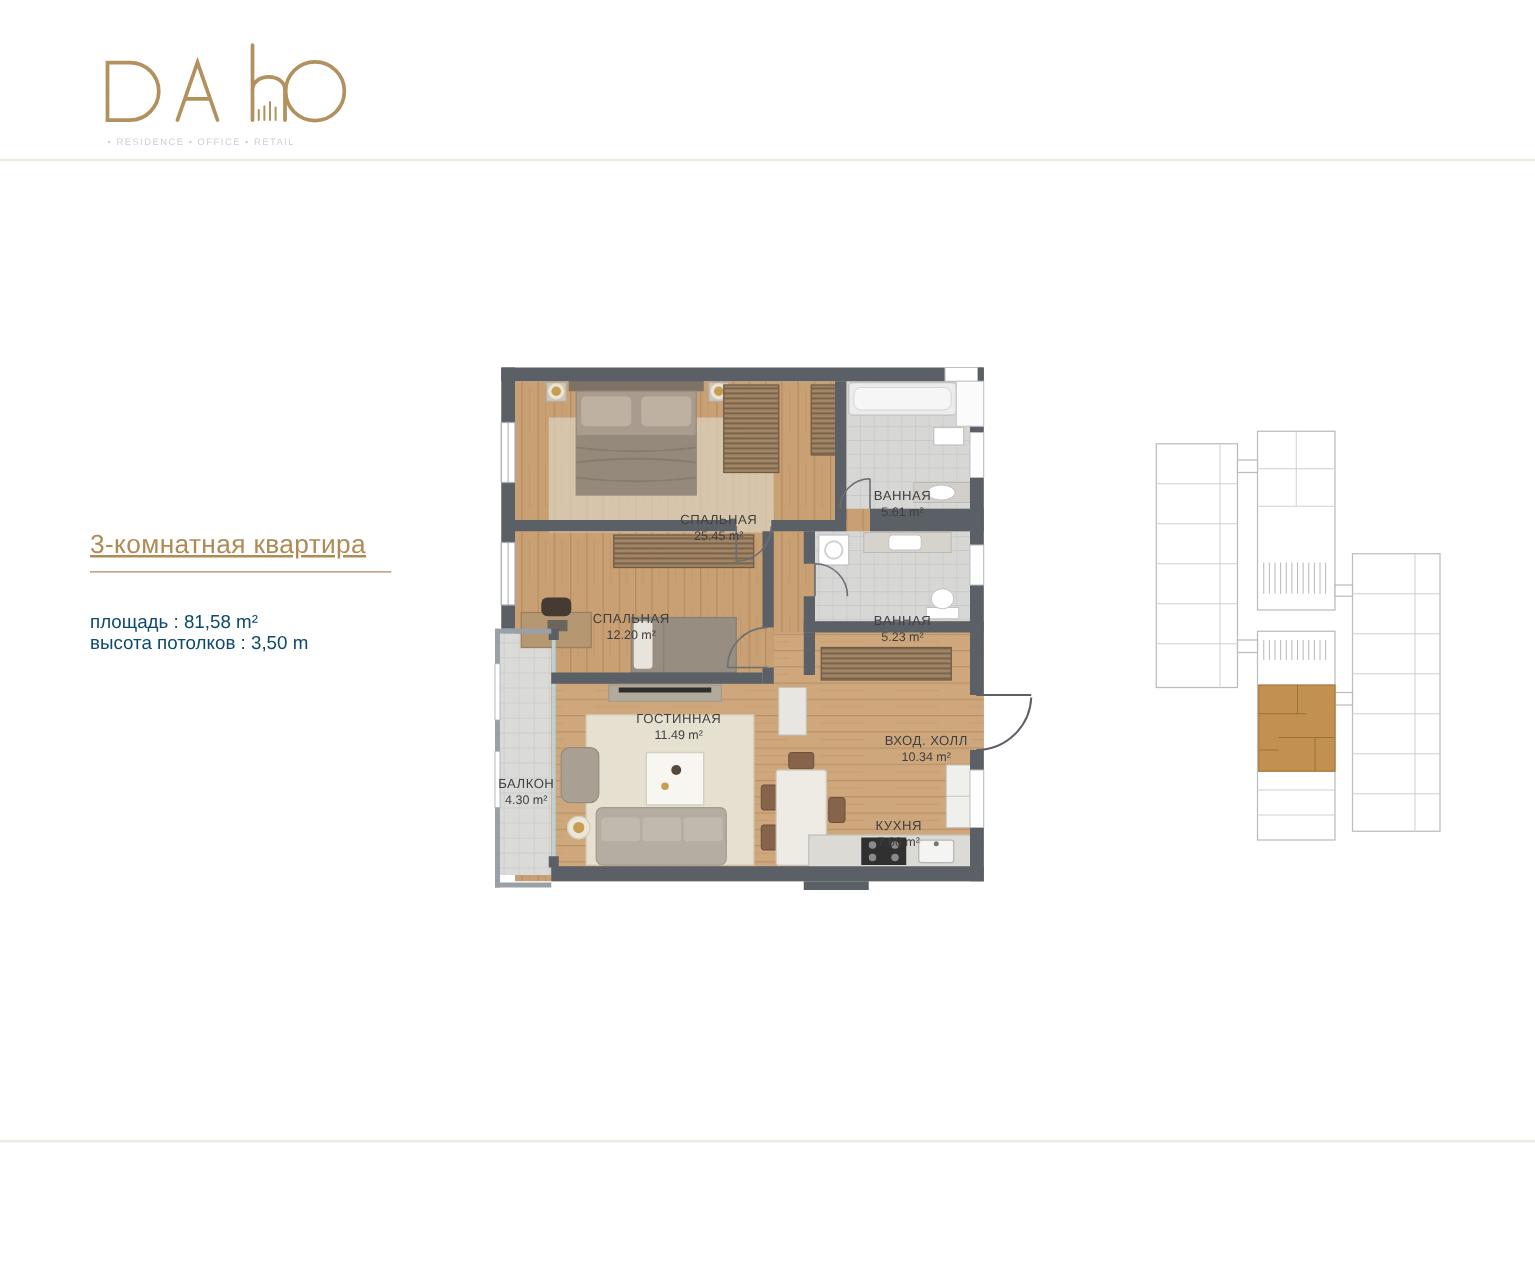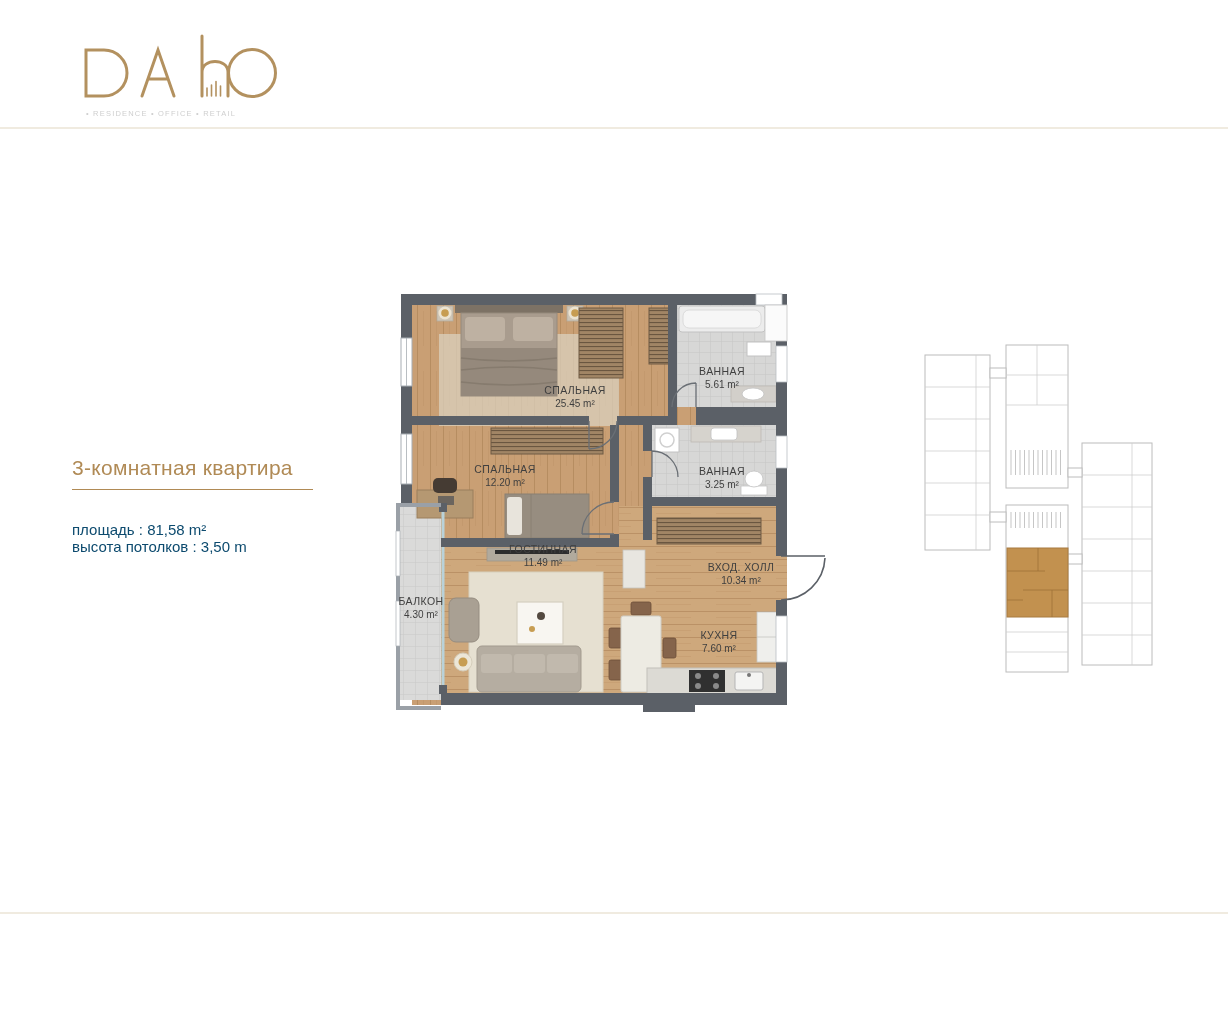--- a/index.html
+++ b/index.html
@@ -5,29 +5,29 @@
   html,body{margin:0;padding:0;background:#ffffff;}
   .page{position:relative;width:1228px;height:1024px;background:#ffffff;overflow:hidden;
         font-family:"Liberation Sans",sans-serif;}
   .divider{position:absolute;left:0;width:1228px;height:2px;background:#f0ebe0;}
   .divider.top{top:127px;}
   .divider.bottom{top:912px;}
   .logo{position:absolute;left:80px;top:28px;}
   .info{position:absolute;left:72px;top:420px;width:260px;}
   .info .code{font-size:21px;color:#b08a55;letter-spacing:.5px;width:241px;
               padding-bottom:9px;border-bottom:1.5px solid #b08a55;}
-  .info .type{font-size:21px;color:#b08a55;letter-spacing:.3px;width:241px;margin-top:36px;
-              padding-bottom:9px;border-bottom:1.5px solid #b08a55;}
+  .info .type{font-size:21px;color:#b08a55;letter-spacing:.3px;width:241px;margin-top:4px;
+              padding-bottom:9px;border-bottom:1.5px solid #b08a55;text-decoration:underline;}
   .info .spec{font-size:15px;color:#0c4a6e;margin-top:0;}
   .info .spec.area{margin-top:31px;}
   .info .spec.ceiling{}
   .plan-wrap{position:absolute;left:391px;top:286px;width:440px;height:440px;}
   .keyplan-wrap{position:absolute;left:918px;top:342px;width:250px;height:335px;}
   .room-label{position:absolute;text-align:center;color:#3f3f3f;pointer-events:none;}
-  .room-label .room-name{font-size:10.5px;letter-spacing:.4px;line-height:14px;}
+  .room-label .room-name{font-size:10.5px;letter-spacing:.4px;line-height:14px;margin-top:26px;}
   .room-label .room-area{font-size:10px;line-height:14px;}
 </style>
 </head>
 <body>
 
 <div class="page">
 
   <div class="logo">
     <svg width="235" height="94" viewBox="0 0 235 94">
       <g stroke="#b3915f" stroke-width="3" fill="none" stroke-linecap="round">
@@ -237,21 +237,21 @@
   <div class="room-label" style="left:662px;top:364px;width:120px">
     <div class="room-name">ВАННАЯ</div>
     <div class="room-area">5.61 m²</div>
   </div>
   <div class="room-label" style="left:435px;top:462px;width:140px">
     <div class="room-name">СПАЛЬНАЯ</div>
     <div class="room-area">12.20 m²</div>
   </div>
   <div class="room-label" style="left:662px;top:464px;width:120px">
     <div class="room-name">ВАННАЯ</div>
-    <div class="room-area">3.25 m²</div>
+    <div class="room-area">5.23 m²</div>
   </div>
   <div class="room-label" style="left:473px;top:542px;width:140px">
     <div class="room-name">ГОСТИННАЯ</div>
     <div class="room-area">11.49 m²</div>
   </div>
   <div class="room-label" style="left:666px;top:560px;width:150px">
     <div class="room-name">ВХОД. ХОЛЛ</div>
     <div class="room-area">10.34 m²</div>
   </div>
   <div class="room-label" style="left:659px;top:628px;width:120px">

